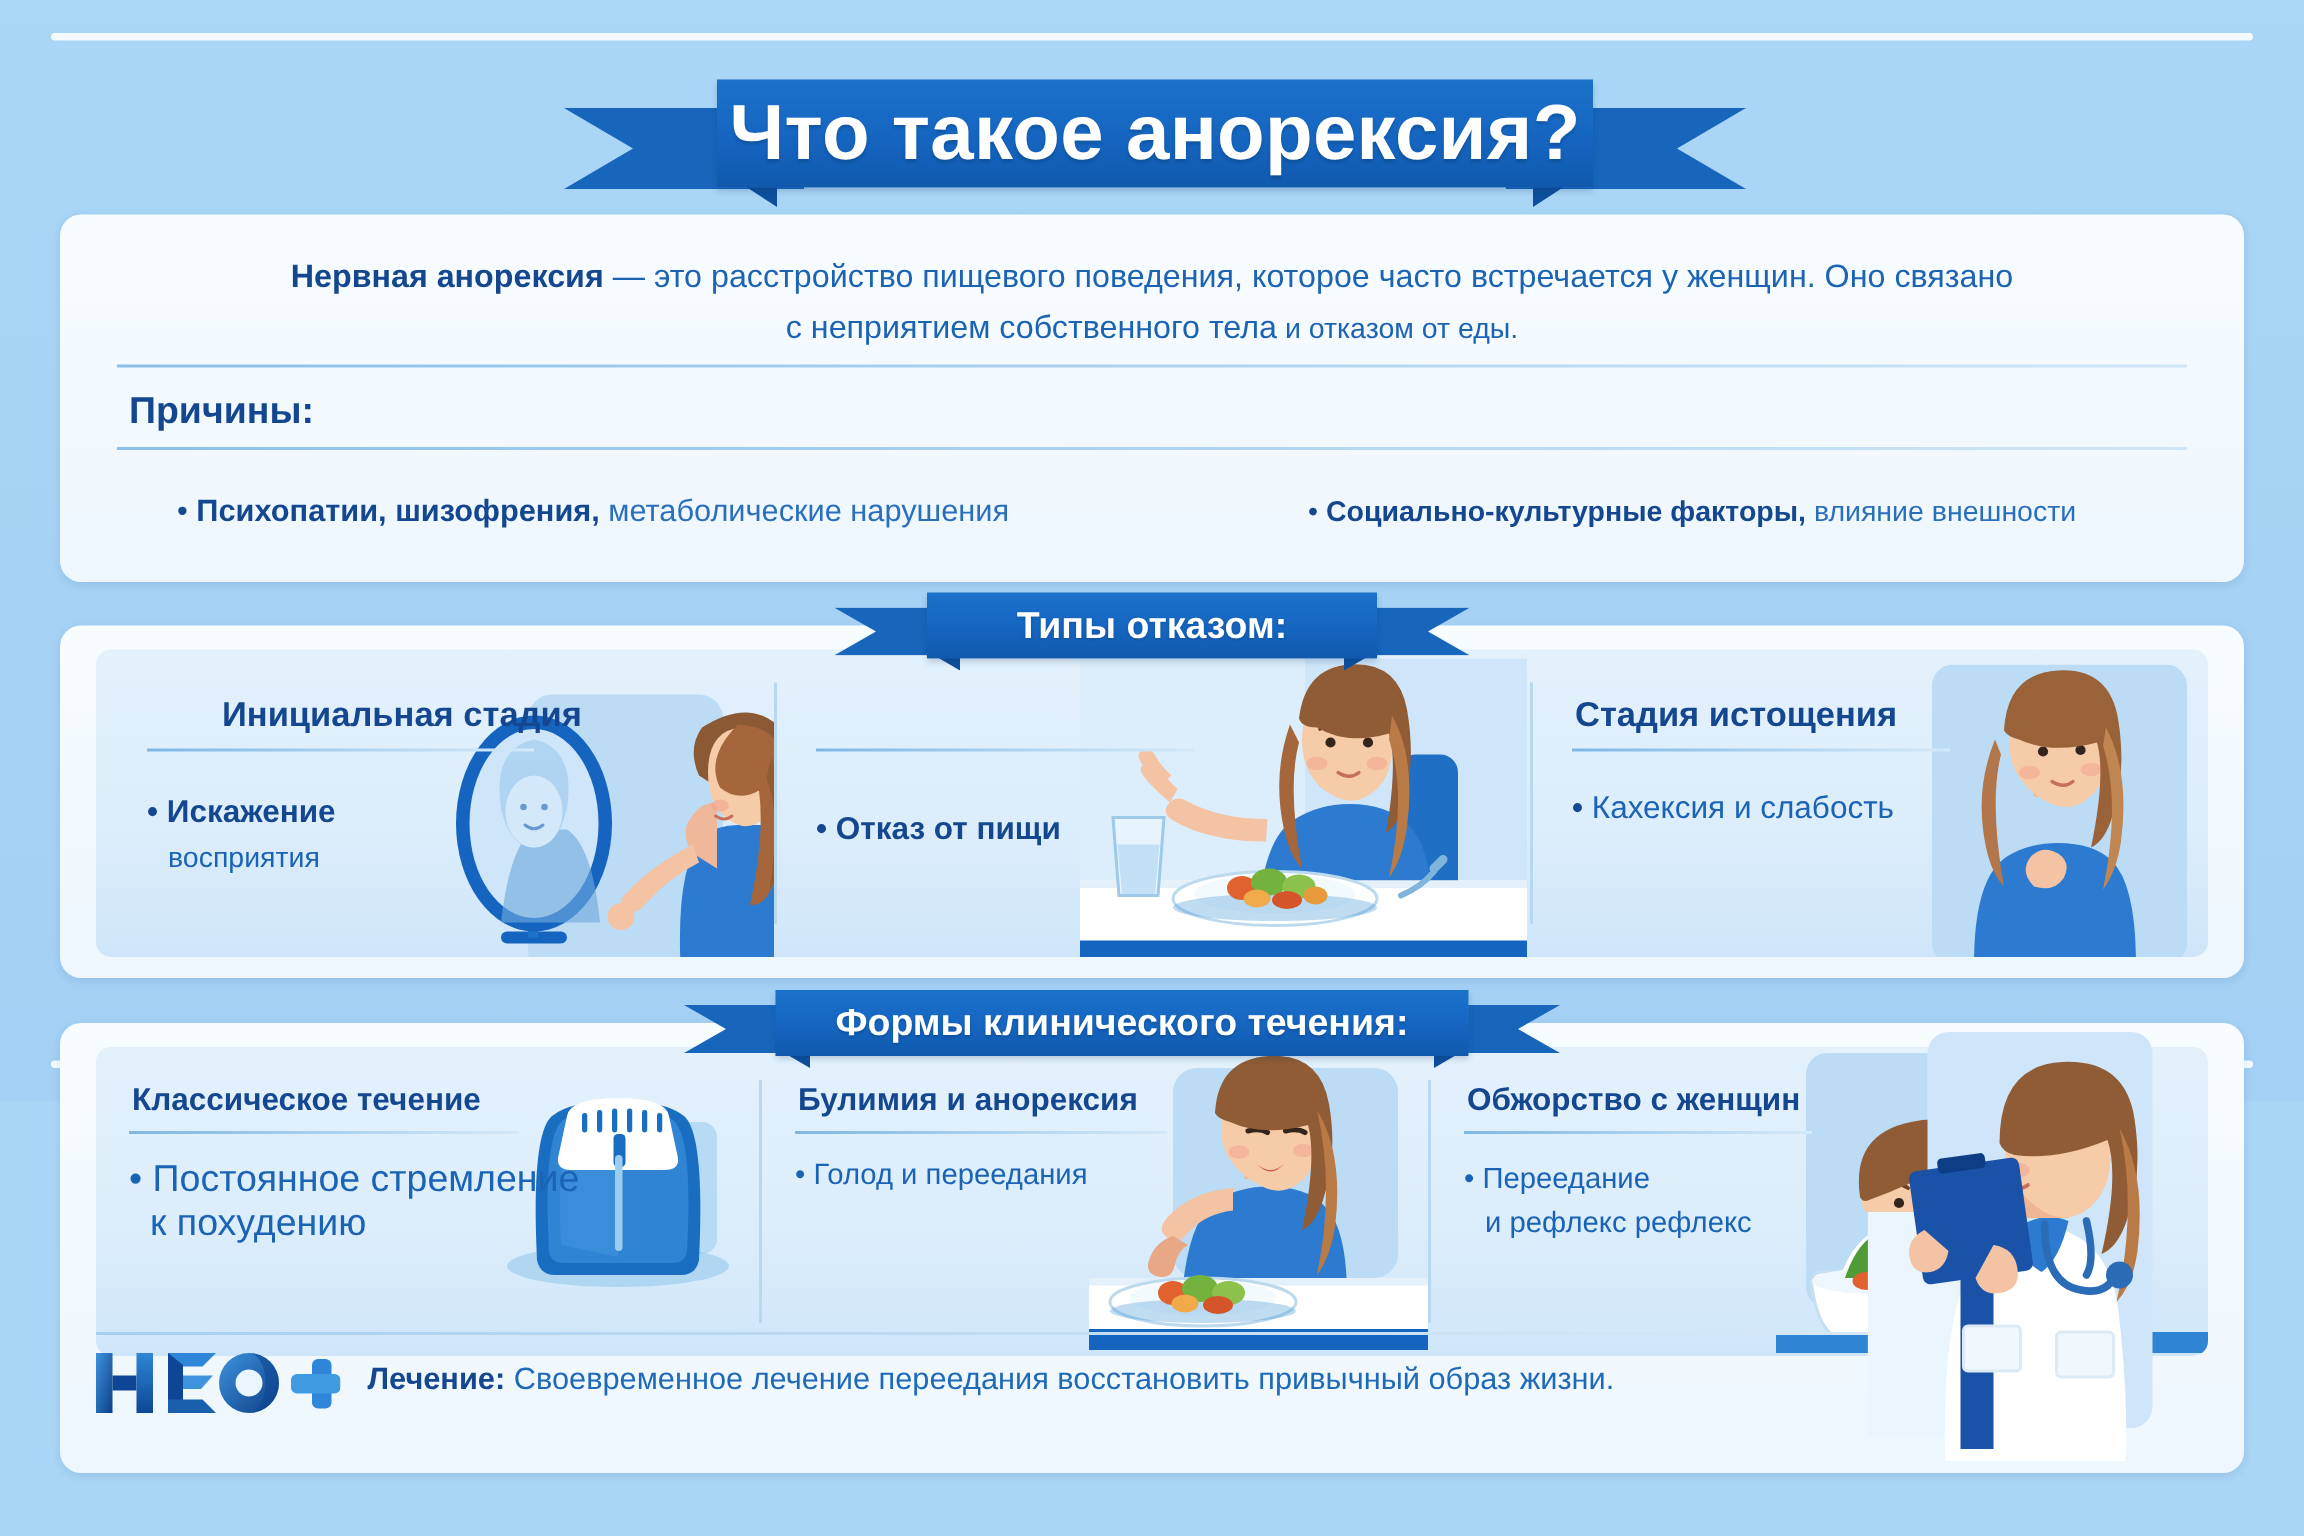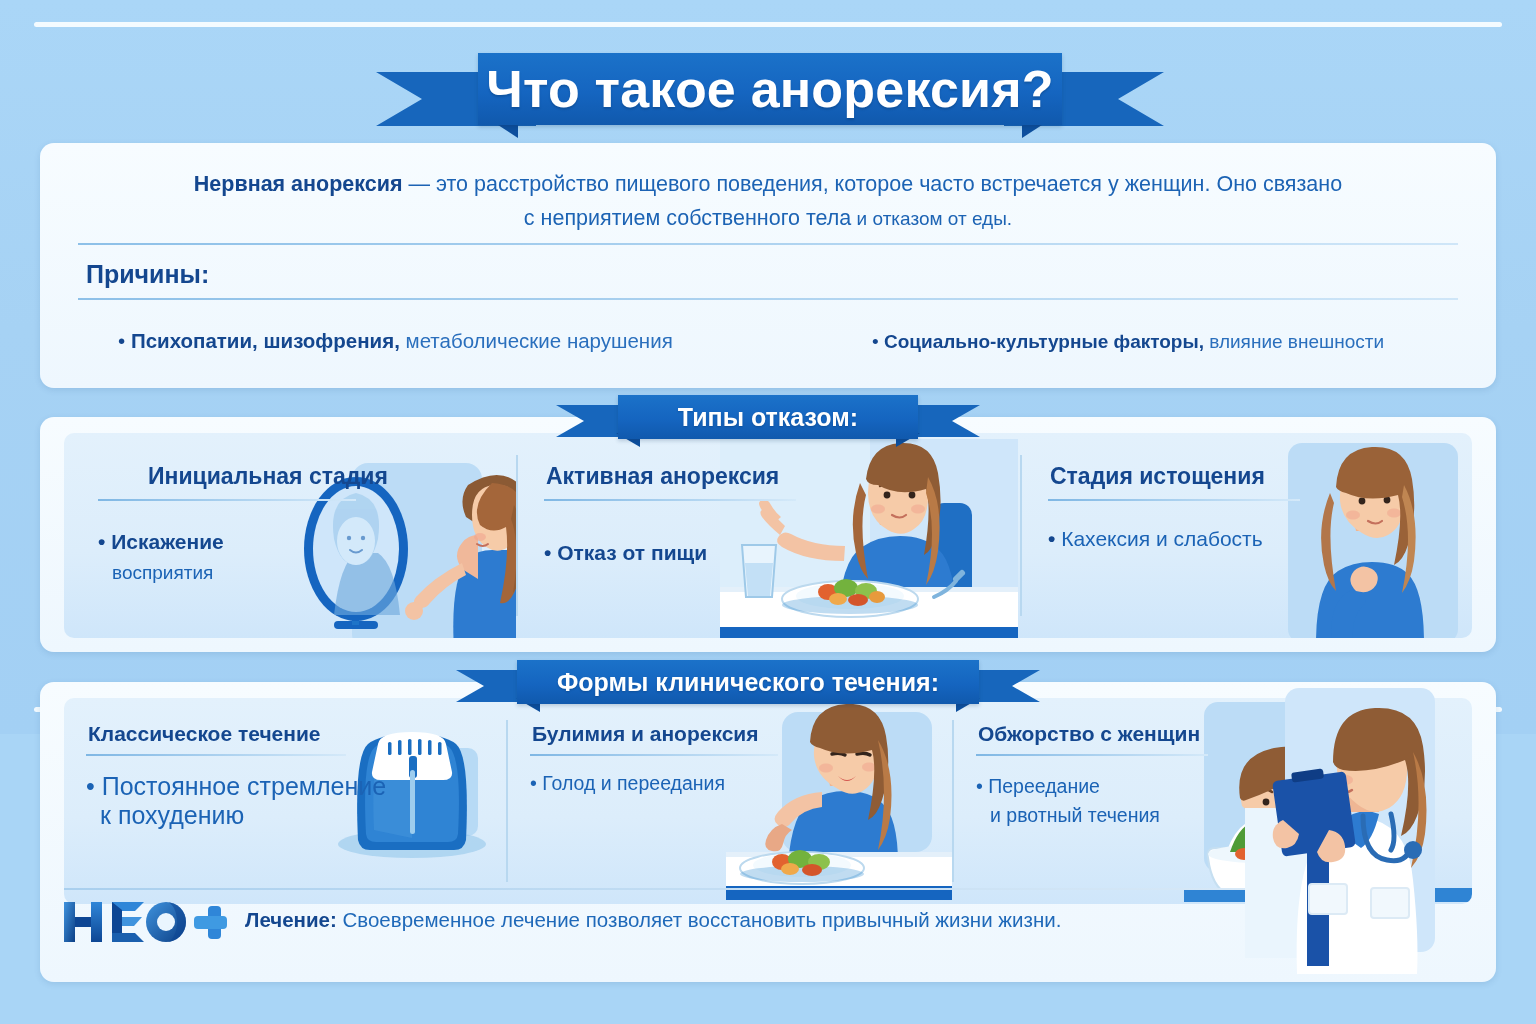--- a/index.html
+++ b/index.html
@@ -241,21 +241,20 @@
             <ellipse cx="126" cy="149" rx="12" ry="9" fill="#73b23d"></ellipse>
             <ellipse cx="146" cy="152" rx="11" ry="8" fill="#8cc14c"></ellipse>
             <ellipse cx="118" cy="160" rx="9" ry="6" fill="#f0a94b"></ellipse>
             <ellipse cx="138" cy="161" rx="10" ry="6" fill="#d4552a"></ellipse>
             <ellipse cx="157" cy="158" rx="8" ry="6" fill="#e79a3c"></ellipse>
 
             <path d="M214 158 q14-6 22-16" stroke="#7fb4dd" stroke-width="4" fill="none" stroke-linecap="round"></path>
             <path d="M236 140 l6-6" stroke="#7fb4dd" stroke-width="6" fill="none" stroke-linecap="round"></path>
           </svg>
         </div>
-        <div class="card-title" style="left:28px;top:30px;font-size:23px;">Активная анорексия</div>
         <div class="card-hr" style="left:26px;top:66px;width:252px;"></div>
         <div class="card-bullet" style="left:26px;top:108px;font-size:21px;">
           <span class="strong">•</span>
           <span class="strong">Отказ от пищи</span>
         </div>
       </div>
 
       <div class="divider" style="left:956px;"></div>
 
       <div class="cell" style="left:958px;right:0;width:450px;">
@@ -418,21 +417,21 @@
             <ellipse cx="92" cy="153" rx="8" ry="6" fill="#f0a94b"></ellipse>
 
             <rect x="0" y="186" width="288" height="14" fill="#2f84d4"></rect>
           </svg>
         </div>
         <div class="card-title" style="left:24px;top:24px;font-size:21px;">Обжорство с женщин</div>
         <div class="card-hr" style="left:22px;top:56px;width:232px;"></div>
         <div class="card-bullet" style="left:22px;top:74px;font-size:19.5px;line-height:29px;">
           <span>•</span>
           <span>Переедание</span><br>
-          <span style="padding-left:14px;">и рвотный течения</span>
+          <span style="padding-left:14px;">и рефлекс рефлекс</span>
         </div>
       </div>
     </div>
 
     <div class="card-hr" id="footer-hr" style="position:absolute;left:24px;top:206px;width:1300px;"></div>
 
     <div id="logo" style="top:214px;left:22px;">
       <svg width="165" height="52" viewBox="0 0 165 52" aria-label="НЕО+">
         <defs>
           <linearGradient id="lg" x1="0" y1="0" x2="1" y2="1">
@@ -457,21 +456,21 @@
         <circle cx="104" cy="26" r="20" fill="url(#lg)"></circle>
         <circle cx="104" cy="26" r="9" fill="#eaf5fe"></circle>
         <path d="M104 6 a20 20 0 0 1 0 40 a11 20 0 0 0 0-40z" fill="#0d4694" opacity=".55"></path>
 
         <rect x="146" y="10" width="13" height="33" rx="4" fill="#2f86d8"></rect>
         <rect x="132" y="20" width="33" height="13" rx="4" fill="#3f9ae2"></rect>
       </svg>
     </div>
 
     <div id="treat-line" style="top:226px;left:205px;">
-      <span class="lbl">Лечение:</span><span> Своевременное лечение позволяет восстановить привычный жизни жизни.</span>
+      <span class="lbl">Лечение:</span><span> Своевременное лечение переедания восстановить привычный образ жизни.</span>
     </div>
 
     <div class="illus" style="left:1205px;top:6px;width:250px;height:286px;overflow:hidden;border-radius:0 10px 12px 0;">
       <svg width="250" height="286" viewBox="0 0 250 286">
         <rect x="40" y="0" width="150" height="264" rx="14" fill="#cfe6fa"></rect>
         <rect x="0" y="120" width="80" height="150" fill="#eaf5fd"></rect>
 
         <path d="M52 286 q-4-124 34-148 q20-13 44-6 q34 11 38 60 q6 56 4 94 z" fill="#ffffff"></path>
         <path d="M96 134 q18-16 38-8 q-6 26-18 34 q-14-8-20-26z" fill="#2d7bd0"></path>
 

